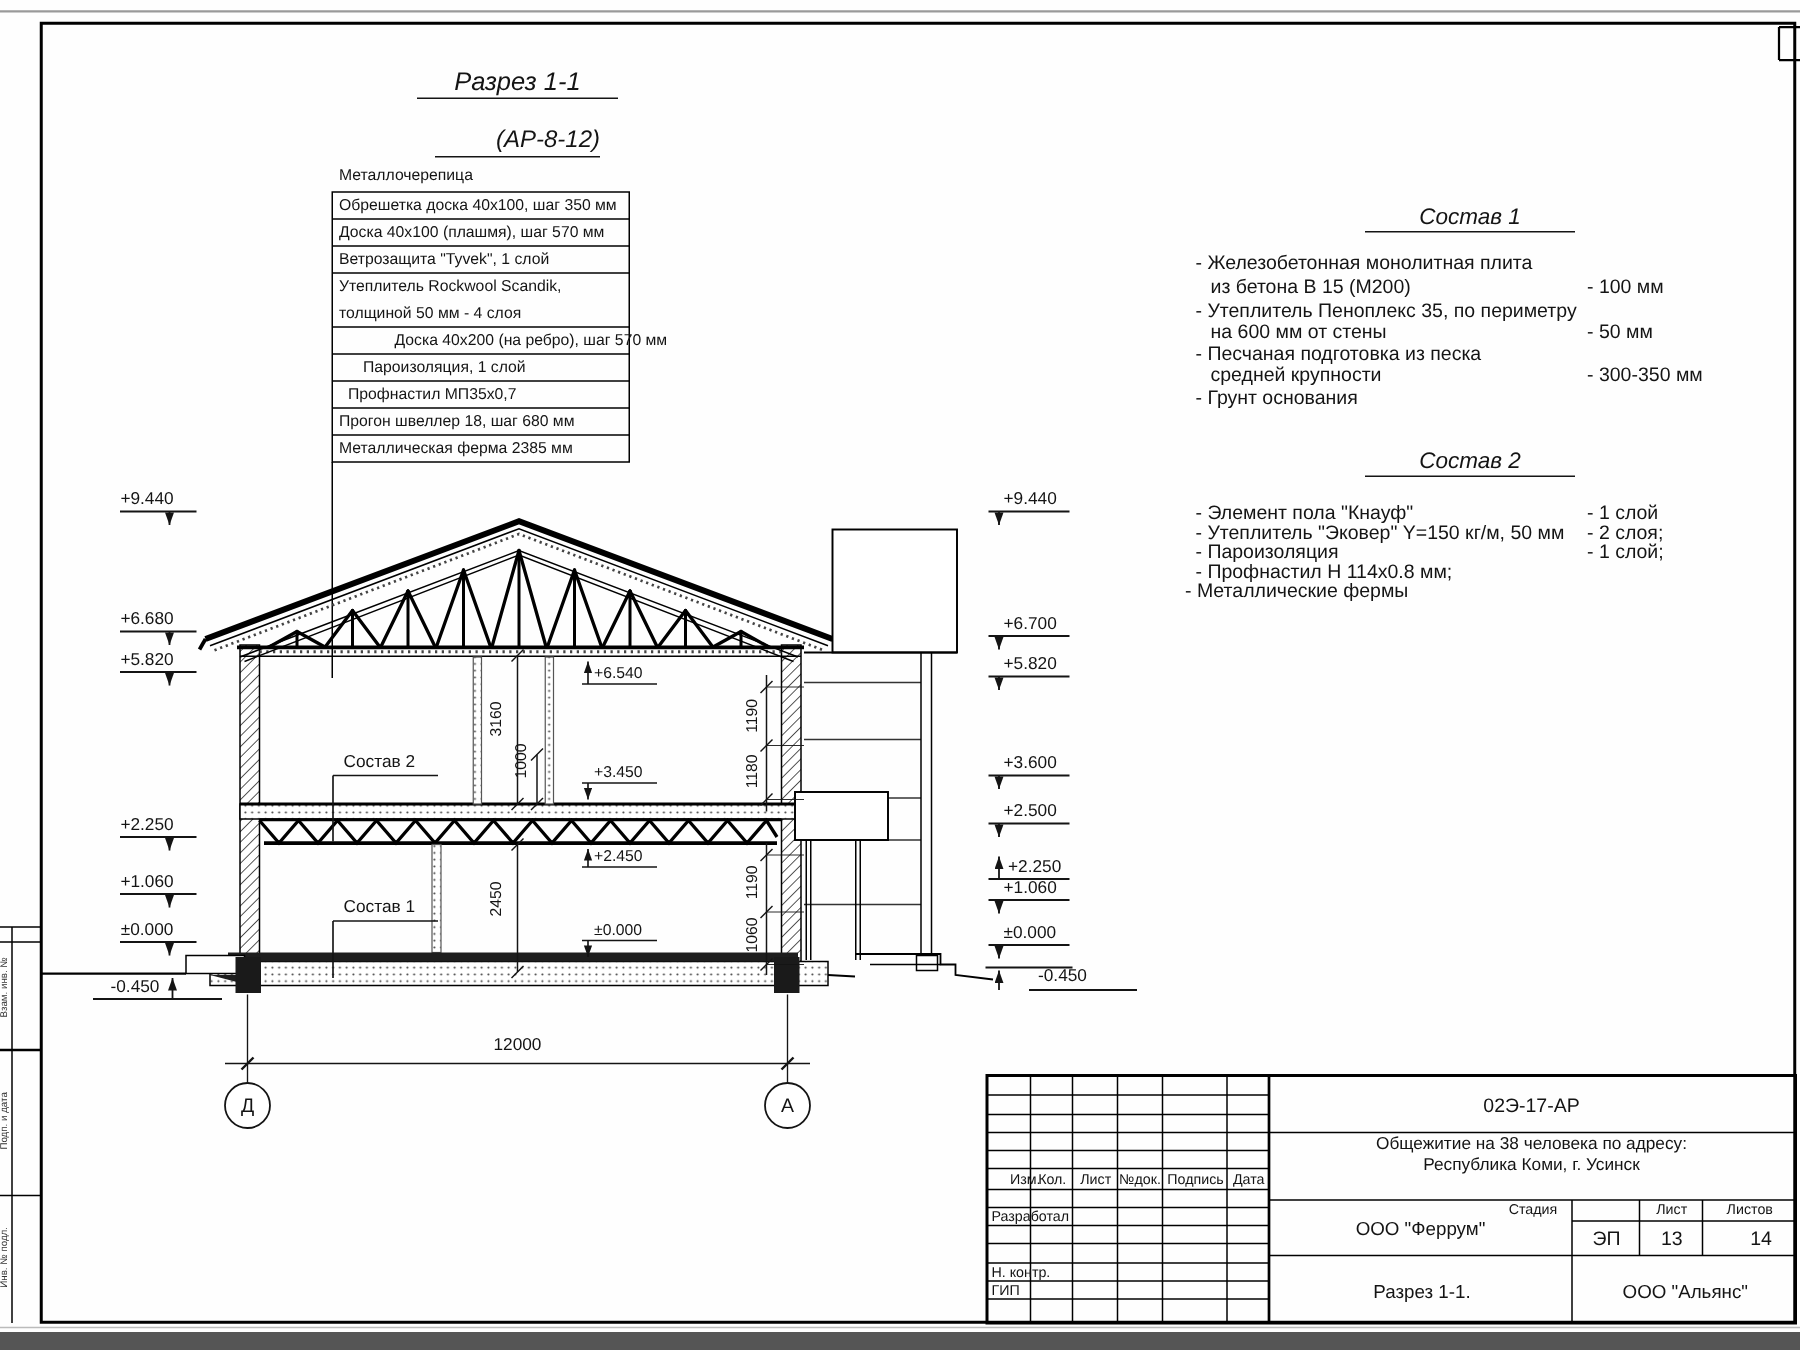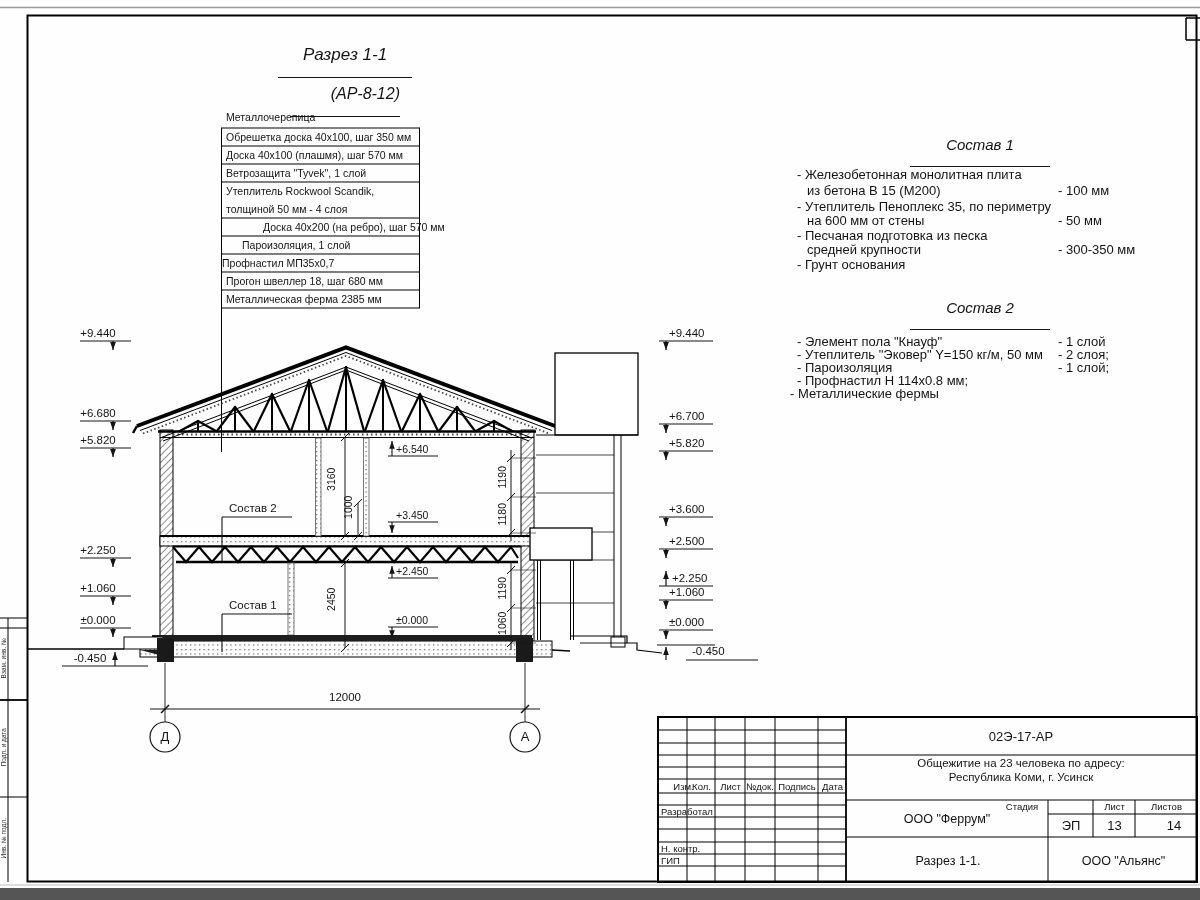--- a/index.html
+++ b/index.html
@@ -3,21 +3,21 @@
 <meta charset="utf-8">
 <style>
   html,body{margin:0;padding:0;background:#e8e8e8;}
   #page{position:relative;width:1200px;height:900px;background:#fefefe;overflow:hidden;
         font-family:"Liberation Sans",sans-serif;}
   svg{position:absolute;left:0;top:0;}
   .t{position:absolute;font-family:"Liberation Sans",sans-serif;color:#141414;
      white-space:nowrap;line-height:1;}
   .c{text-align:center;}
   .it{font-style:italic;}
-  .ul{border-bottom:1.5px solid #141414;padding-bottom:14px;}
+  .ul{border-bottom:1.5px solid #141414;padding-bottom:2px;}
   .rot{transform:rotate(-90deg);transform-origin:center;text-align:center;}
   .f10{font-size:10.5px;} .f11{font-size:11.5px;} .f12{font-size:13px;}
   .f13{font-size:13px;} .f9{font-size:9.5px;}
 </style>
 </head>
 <body>
 
 <div id="page">
 
 <svg width="1200" height="900" viewBox="0 0 1200 900">
@@ -278,21 +278,21 @@
 <div class="t it f13 c ul" style="left:290px;top:86px;width:110px;font-size:16px;text-align:right;">(АР-8-12)</div>
 
 <div class="t f10" style="left:226px;top:112px;">Металлочерепица</div>
 <div class="t f10" style="left:226px;top:132px;">Обрешетка доска 40х100, шаг 350 мм</div>
 <div class="t f10" style="left:226px;top:150px;">Доска 40х100 (плашмя), шаг 570 мм</div>
 <div class="t f10" style="left:226px;top:168px;">Ветрозащита "Tyvek", 1 слой</div>
 <div class="t f10" style="left:226px;top:186px;">Утеплитель Rockwool Scandik,</div>
 <div class="t f10" style="left:226px;top:204px;">толщиной 50 мм - 4 слоя</div>
 <div class="t f10" style="left:230px;top:222px;margin-left:33px;">Доска 40х200 (на ребро), шаг 570 мм</div>
 <div class="t f10" style="left:226px;top:240px;padding-left:16px;">Пароизоляция, 1 слой</div>
-<div class="t f10" style="left:222px;top:258px;text-align:right;">Профнастил МП35х0,7</div>
+<div class="t f10" style="left:232px;top:258px;text-align:right;">Профнастил МП35х0,7</div>
 <div class="t f10" style="left:226px;top:276px;">Прогон швеллер 18, шаг 680 мм</div>
 <div class="t f10" style="left:226px;top:294px;">Металлическая ферма 2385 мм</div>
 
 <div class="t it c ul" style="left:910px;top:137px;width:140px;font-size:15px;">Состав 1</div>
 <div class="t f12" style="left:797px;top:168px;">- Железобетонная  монолитная плита</div>
 <div class="t f12" style="left:807px;top:184px;">из бетона В 15 (М200)</div>
 <div class="t f12" style="left:797px;top:200px;">- Утеплитель Пеноплекс 35, по периметру</div>
 <div class="t f12" style="left:807px;top:214px;">на 600 мм от стены</div>
 <div class="t f12" style="left:797px;top:229px;">- Песчаная подготовка из песка</div>
 <div class="t f12" style="left:807px;top:243px;">средней крупности</div>
@@ -343,21 +343,21 @@
 <div class="t f10 rot" style="left:482px;top:472px;width:40px;">1190</div>
 <div class="t f10 rot" style="left:482px;top:509px;width:40px;">1180</div>
 <div class="t f10 rot" style="left:482px;top:583px;width:40px;">1190</div>
 <div class="t f10 rot" style="left:482px;top:618px;width:40px;">1060</div>
 
 <div class="t f11 c" style="left:305px;top:692px;width:80px;">12000</div>
 <div class="t f13 c" style="left:150px;top:730px;width:30px;">Д</div>
 <div class="t f13 c" style="left:510px;top:730px;width:30px;">А</div>
 
 <div class="t f13 c" style="left:871px;top:730px;width:300px;">02Э-17-АР</div>
-<div class="t f11 c" style="left:851px;top:758px;width:340px;">Общежитие на 23 человека по адресу:</div>
+<div class="t f11 c" style="left:851px;top:758px;width:340px;">Общежитие на 38 человека по адресу:</div>
 <div class="t f11 c" style="left:851px;top:772px;width:340px;">Республика Коми, г. Усинск</div>
 <div class="t f9 c" style="left:658px;top:782px;width:51px;">Изм.</div>
 <div class="t f9 c" style="left:688px;top:782px;width:27px;">Кол.</div>
 <div class="t f9 c" style="left:716px;top:782px;width:29px;">Лист</div>
 <div class="t f9 c" style="left:745px;top:782px;width:30px;">№док.</div>
 <div class="t f9 c" style="left:776px;top:782px;width:42px;">Подпись</div>
 <div class="t f9 c" style="left:819px;top:782px;width:27px;">Дата</div>
 <div class="t f9" style="left:661px;top:807px;">Разработал</div>
 <div class="t f9" style="left:661px;top:844px;">Н. контр.</div>
 <div class="t f9" style="left:661px;top:856px;">ГИП</div>

